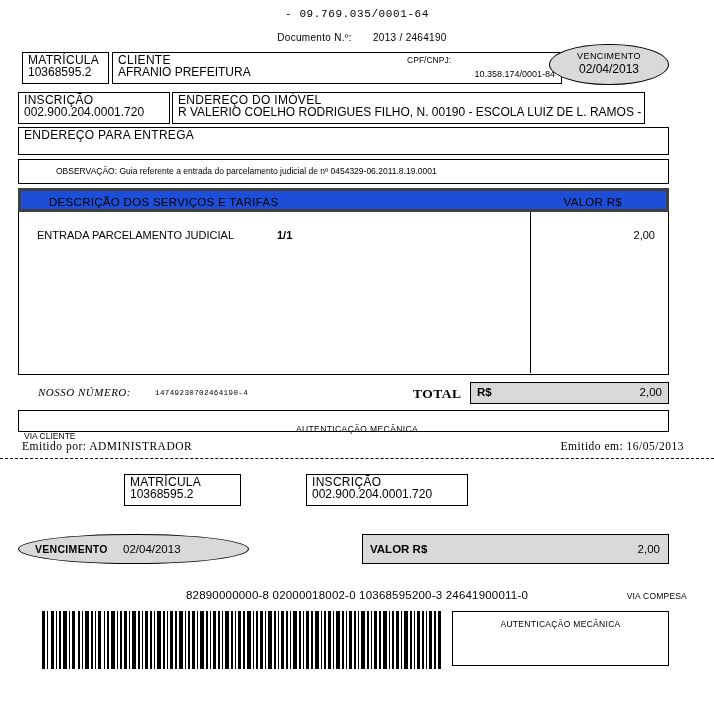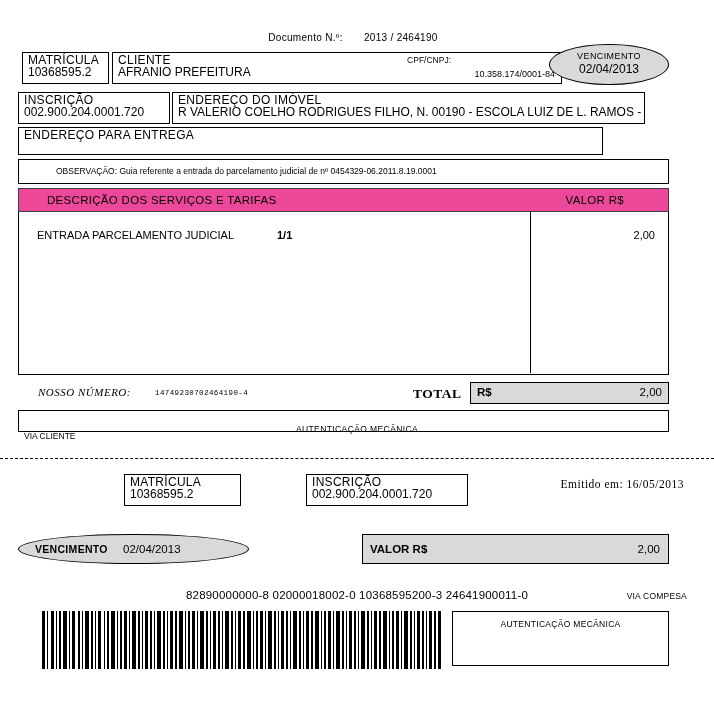--- a/index.html
+++ b/index.html
@@ -24,21 +24,21 @@
 
   
   .cnpj-line {
     top: 8px; left: 0; width: 714px;
     text-align: center;
     font-family: "Liberation Mono", monospace;
     font-size: 11px;
     letter-spacing: 0.6px;
   }
   .doc-line {
-    top: 32px; left: 0; width: 706px;
+    top: 32px; left: 9px; width: 706px;
     text-align: center;
     font-size: 10px;
     letter-spacing: 0.3px;
   }
   .doc-line .lbl { margin-right: 8px; }
   .doc-line .val { margin-left: 10px; }
 
   
   .box {
     border: 1px solid #000;
@@ -79,30 +79,30 @@
   #vencimento-ellipse .lbl {
     font-size: 9px; line-height: 10px; padding-top: 6px; letter-spacing: 0.4px;
   }
   #vencimento-ellipse .val {
     font-size: 12px; line-height: 16px;
   }
 
   
   #inscricao-box { top: 92px; left: 18px; width: 152px; height: 32px; }
   #endereco-imovel-box { top: 92px; left: 172px; width: 473px; height: 32px; }
-  #endereco-entrega-box { top: 127px; left: 18px; width: 585px; height: 28px; }
+  #endereco-entrega-box { top: 127px; left: 18px; width: 651px; height: 28px; }
   #observacao-box { top: 159px; left: 18px; width: 651px; height: 25px; padding-left: 32px; }
   #observacao-box .obs {
     font-size: 8.5px; padding: 6px 0 0 5px; line-height: 11px;
   }
 
   
   #servicos-header {
     top: 188px; left: 18px; width: 651px; height: 24px;
-    background: #ec4899; border: 1px solid #404040;
+    background: #1d4ed8; border: 3px solid #404040;
   }
   #servicos-header .h1 {
     position: absolute; left: 28px; top: 5px;
     font-size: 11.5px; letter-spacing: 0.3px;
   }
   #servicos-header .h2 {
     position: absolute; right: 44px; top: 5px;
     font-size: 11.5px; letter-spacing: 0.3px;
   }
   #servicos-body {
@@ -161,21 +161,21 @@
   #autenticacao-1 {
     top: 424px; left: 0; width: 714px; text-align: center;
     font-size: 8.5px; letter-spacing: 0.4px;
   }
   #emitido-por {
     top: 440px; left: 22px;
     font-family: "Liberation Serif", serif; font-size: 11.5px; letter-spacing: 0.5px;
   }
   #emitido-em {
     top: 440px; right: 30px;
-    font-family: "Liberation Serif", serif; font-size: 11.5px; letter-spacing: 0.5px; margin-top: 38px;
+    font-family: "Liberation Serif", serif; font-size: 11.5px; letter-spacing: 0.5px;
   }
   #dashed-rule {
     top: 458px; left: 0; width: 714px; height: 0;
     border-top: 1px dashed #000;
   }
 
   
   #matricula-box-2 { top: 474px; left: 124px; width: 117px; height: 32px; }
   #inscricao-box-2 { top: 474px; left: 306px; width: 162px; height: 32px; }
 
@@ -231,20 +231,21 @@
   #autenticacao-2-box .lbl {
     position: absolute; top: 7px; left: 0; width: 100%;
     text-align: center; font-size: 8.5px; letter-spacing: 0.3px;
   }
 </style>
 </head>
 <body>
 
 <div class="page">
 
+  <div class="abs cnpj-line">-  09.769.035/0001-64</div>
   <div class="abs doc-line">
     <span class="lbl">Documento N.º:</span>
     <span class="val">2013 / 2464190</span>
   </div>
 
   <div class="abs box" id="matricula-box">
     <div class="box-label">MATRÍCULA</div>
     <div class="box-value">10368595.2</div>
   </div>
 
@@ -299,20 +300,24 @@
   <div class="abs" id="total-box">
     <span class="rs">R$</span>
     <span class="amt">2,00</span>
   </div>
 
   <div class="abs" id="via-cliente-box">
     <span class="lbl">VIA CLIENTE</span>
   </div>
   <div class="abs" id="autenticacao-1">AUTENTICAÇÃO MECÂNICA</div>
 
+  <div class="abs" id="emitido-por">
+    <span>Emitido por:</span>
+    <span>ADMINISTRADOR</span>
+  </div>
   <div class="abs" id="emitido-em">
     <span>Emitido em:</span>
     <span>16/05/2013</span>
   </div>
   <div class="abs" id="dashed-rule"></div>
 
   <div class="abs box" id="matricula-box-2">
     <div class="box-label">MATRÍCULA</div>
     <div class="box-value">10368595.2</div>
   </div>

